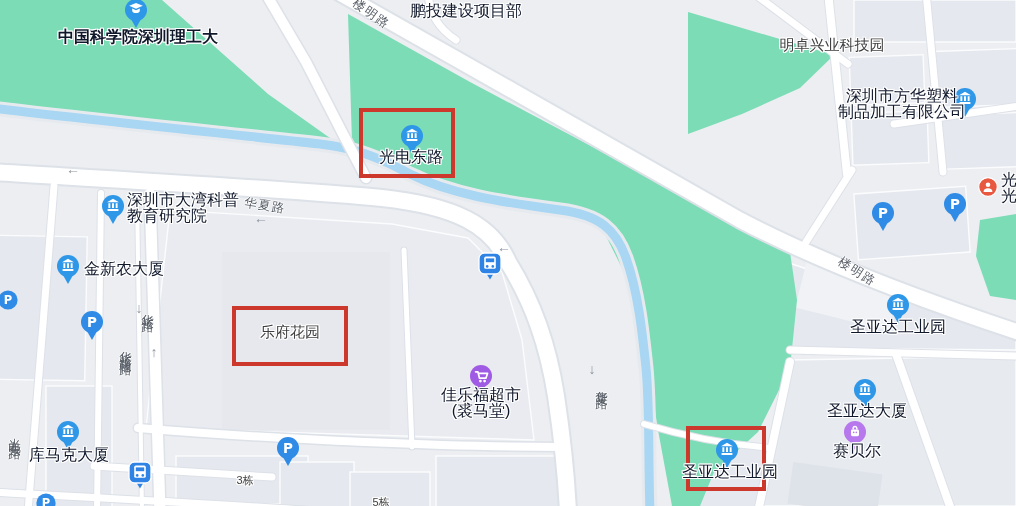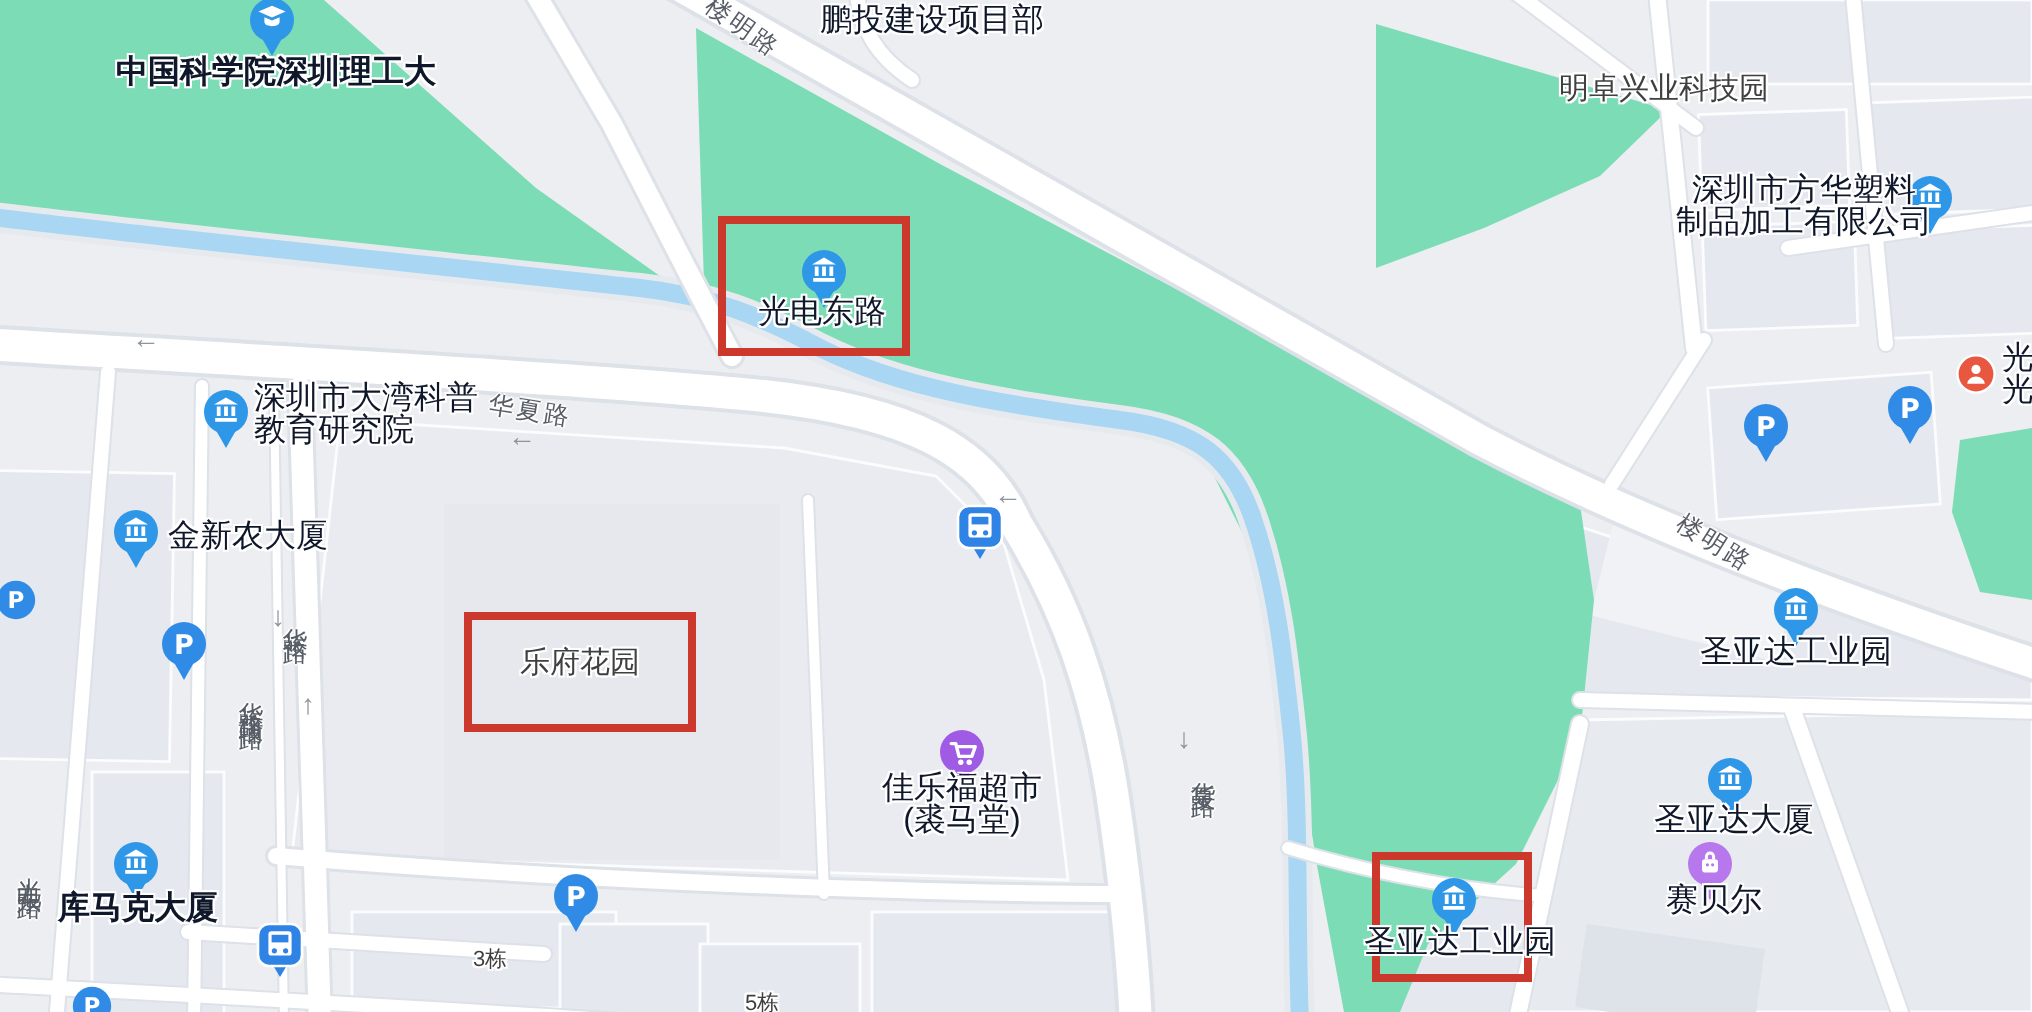--- a/index.html
+++ b/index.html
@@ -251,21 +251,21 @@
       </div>
       <svg width="26" height="32" class="marker" style="left: 714px; top: 437px;">
         <use href="#s-pin-building"></use>
       </svg>
       <div class="plabel" style="left: 730px; top: 472px; text-align: center; transform: translate(-50%, -50%);">
         <div>圣亚达工业园</div>
       </div>
       <svg width="26" height="32" class="marker" style="left: 55px; top: 419px;">
         <use href="#s-pin-building"></use>
       </svg>
-      <div class="plabel" style="left: 69px; top: 455px; text-align: center; transform: translate(-50%, -50%); font-weight: bold;">
+      <div class="plabel" style="left: 69px; top: 455px; text-align: center; transform: translate(-50%, -50%);">
         <div>库马克大厦</div>
       </div>
       <svg width="20" height="20" class="marker" style="left: 978px; top: 177px;">
         <use href="#s-circle-alert"></use>
       </svg>
       <div class="plabel" style="left: 1001px; top: 188px; text-align: left; transform: translate(0px, -50%);">
         <div>光</div>
         <div>光</div>
       </div>
       <svg width="26" height="32" class="marker" style="left: 79px; top: 309px;">

